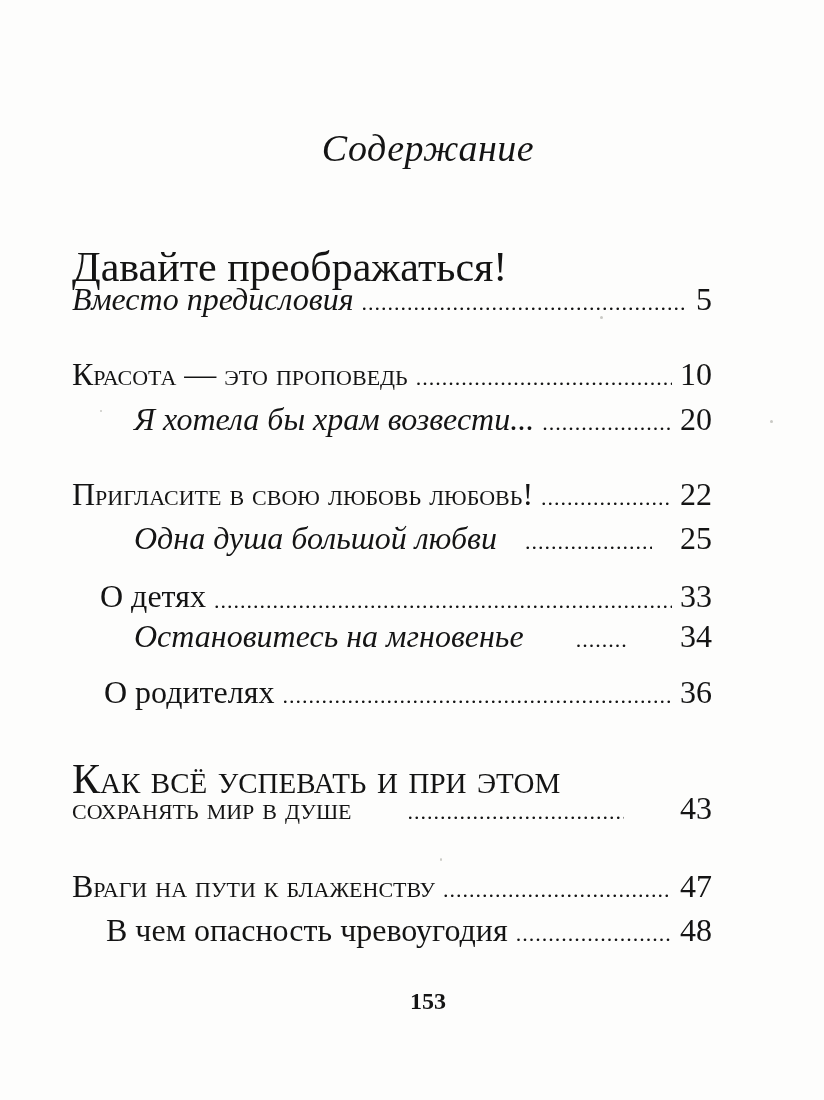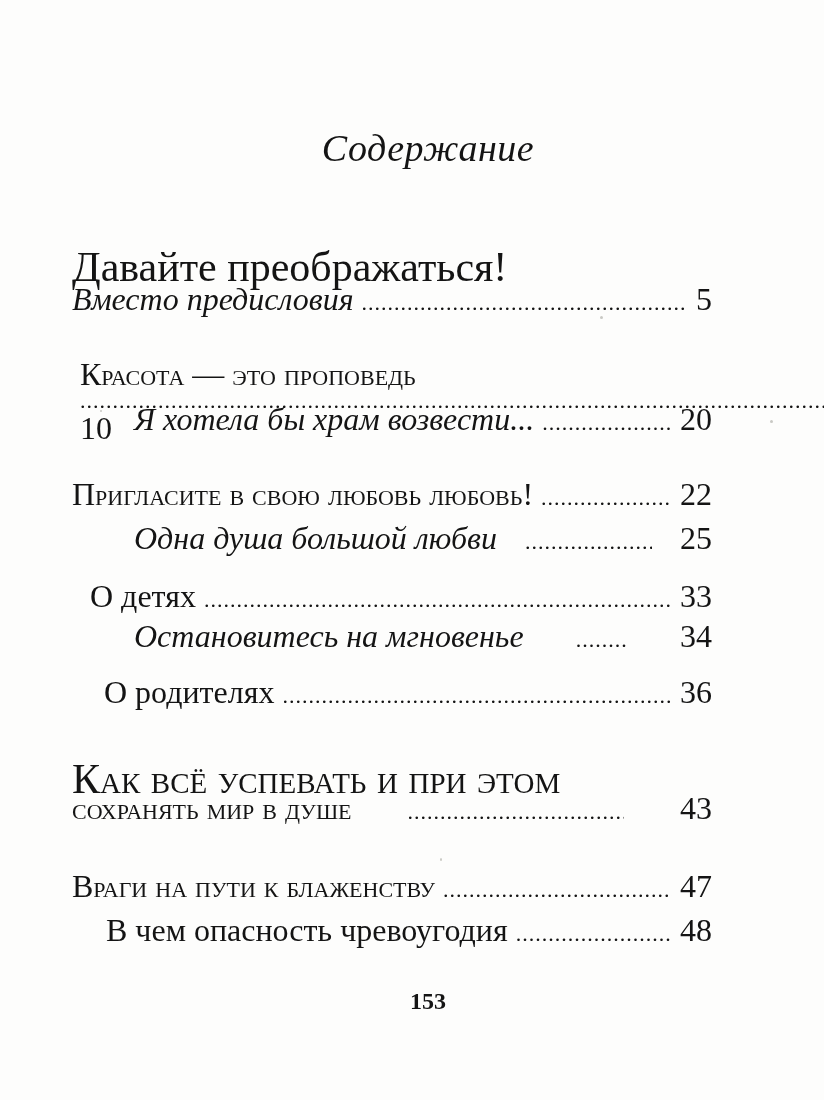--- a/index.html
+++ b/index.html
@@ -39,21 +39,21 @@
 <div>
   <div class="title">Содержание</div>
 
   <div class="plain" style="top:246px;">Давайте преображаться!</div>
   <div class="entry" style="top:283px;">
     <span class="txt it">Вместо предисловия</span>
     <span class="dots"></span>
     <span class="pg">5</span>
   </div>
 
-  <div class="entry sc" style="top:358px;flex-direction:column;">
+  <div class="entry sc" style="top:358px;">
     <span class="txt">Красота — это проповедь</span>
     <span class="dots"></span>
     <span class="pg">10</span>
   </div>
   <div class="entry" style="top:403px; left:134px;">
     <span class="txt it">Я хотела бы храм возвести...</span>
     <span class="dots"></span>
     <span class="pg">20</span>
   </div>
 
@@ -61,21 +61,21 @@
     <span class="txt">Пригласите в свою любовь любовь!</span>
     <span class="dots"></span>
     <span class="pg">22</span>
   </div>
   <div class="entry" style="top:522px; left:134px;gap:20px;">
     <span class="txt it">Одна душа большой любви</span>
     <span class="dots"></span>
     <span class="pg">25</span>
   </div>
 
-  <div class="entry" style="top:580px; left:90px;">
+  <div class="entry" style="top:580px; left:100px;align-items:flex-end;">
     <span class="txt">О детях</span>
     <span class="dots"></span>
     <span class="pg">33</span>
   </div>
   <div class="entry" style="top:620px; left:134px;gap:44px;">
     <span class="txt it">Остановитесь на мгновенье</span>
     <span class="dots"></span>
     <span class="pg">34</span>
   </div>
   <div class="entry" style="top:676px; left:104px;">

